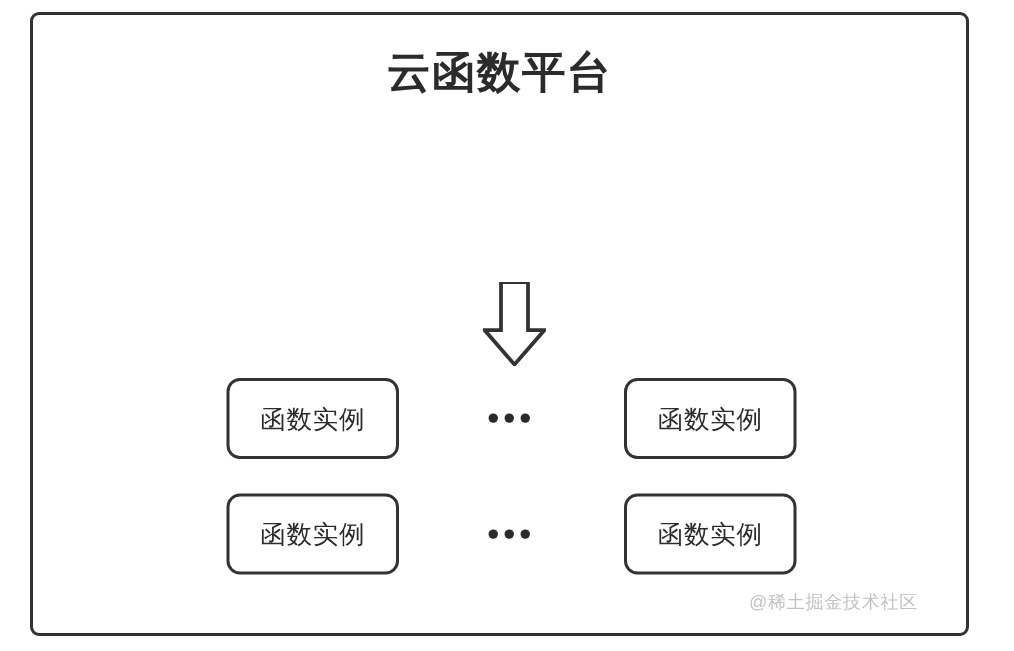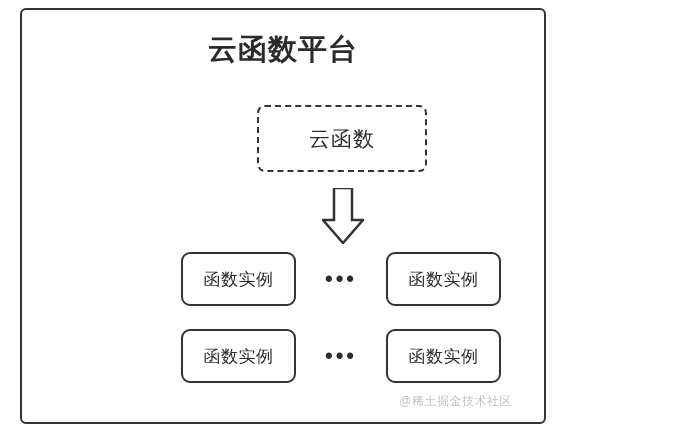--- a/index.html
+++ b/index.html
@@ -13,21 +13,21 @@
     font-family: "Liberation Sans", "DejaVu Sans", sans-serif;
     overflow: hidden;
     position: relative;
   }
 
   
   #platform-container {
     position: absolute;
     left: 20px;
     top: 8px;
-    width: 526px;
+    width: 626px;
     height: 416px;
     box-sizing: border-box;
     border: 2.5px solid #333333;
     border-radius: 6px;
     background: #ffffff;
   }
 
   
   #platform-title {
     position: absolute;
@@ -77,20 +77,21 @@
     position: absolute;
     left: 0;
     top: 242px;
     width: 638px;
   }
   .instance-row {
     display: flex;
     align-items: center;
     justify-content: center;
     margin-bottom: 23px;
+    gap: 30px;
   }
   .instance-row:last-child {
     margin-bottom: 0;
   }
   .instance-box {
     width: 115px;
     height: 54px;
     box-sizing: border-box;
     border: 2.5px solid #333333;
     border-radius: 9px;
@@ -126,23 +127,20 @@
     white-space: nowrap;
   }
 </style>
 </head>
 <body>
 
 <div id="platform-container">
 
   <div id="platform-title">云函数平台</div>
 
-  <div id="cloud-function-node">
-    <span class="node-label">云函数</span>
-  </div>
 
   <div id="flow-arrow">
     <svg width="42" height="56" viewBox="0 0 42 56" xmlns="http://www.w3.org/2000/svg">
       <polygon points="12,0 30,0 30,32 41,32 21,55 1,32 12,32" fill="#ffffff" stroke="#333333" stroke-width="2.5" stroke-linejoin="miter"></polygon>
     </svg>
   </div>
 
   <div id="instance-grid">
 
     <div class="instance-row">

